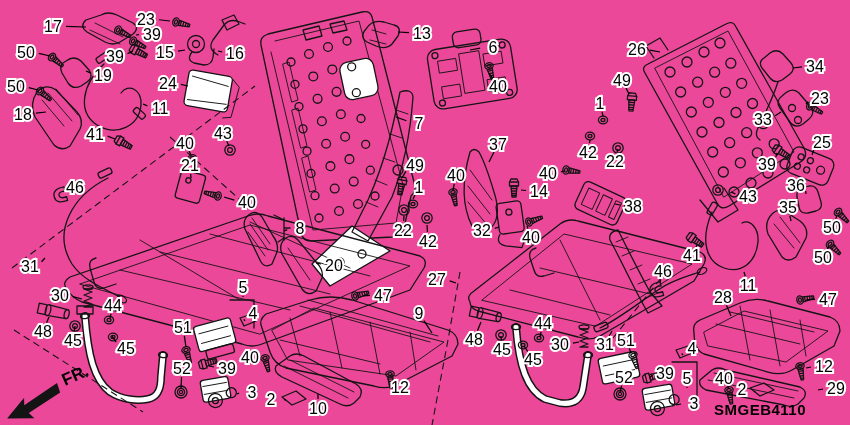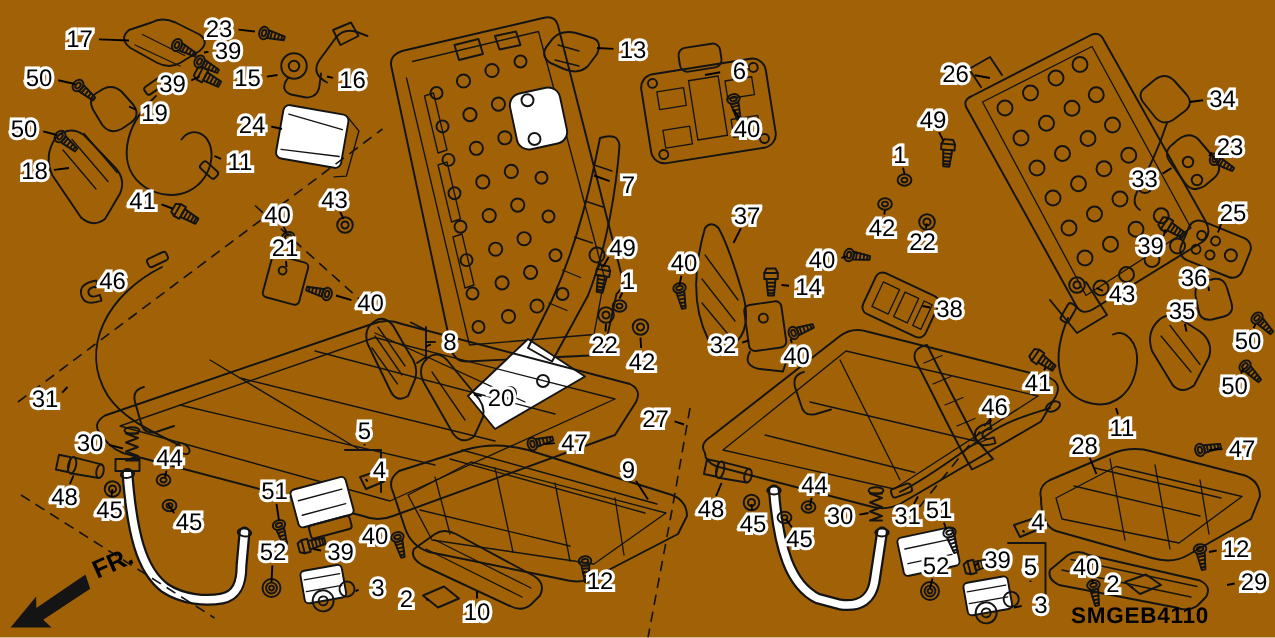--- a/index.html
+++ b/index.html
@@ -1,16 +1,16 @@
 <!DOCTYPE html>
 <html><head>
 <meta charset="utf-8">
 <style>
   html,body{margin:0;padding:0;background:#fff;}
-  .stage{position:relative;width:850px;height:425px;background:#a16207;overflow:hidden;
+  .stage{position:relative;width:850px;height:425px;background:#ec4899;overflow:hidden;
          font-family:"Liberation Sans", sans-serif;}
   svg{position:absolute;left:0;top:0;}
   .art{stroke:#141414;fill:none;stroke-width:1.3;stroke-linejoin:round;stroke-linecap:round;}
   .thin{stroke-width:0.9;}
   .fillw{fill:#ffffff;}
   .fillb{fill:#141414;stroke:none;}
   .dash{stroke:#141414;stroke-width:1.1;stroke-dasharray:7 4.5;fill:none;}
   .tube-o{stroke:#141414;stroke-width:8;fill:none;stroke-linecap:round;}
   .tube-i{stroke:#ffffff;stroke-width:5;fill:none;stroke-linecap:round;}
   .lead{stroke:#000;stroke-width:1.25;}

